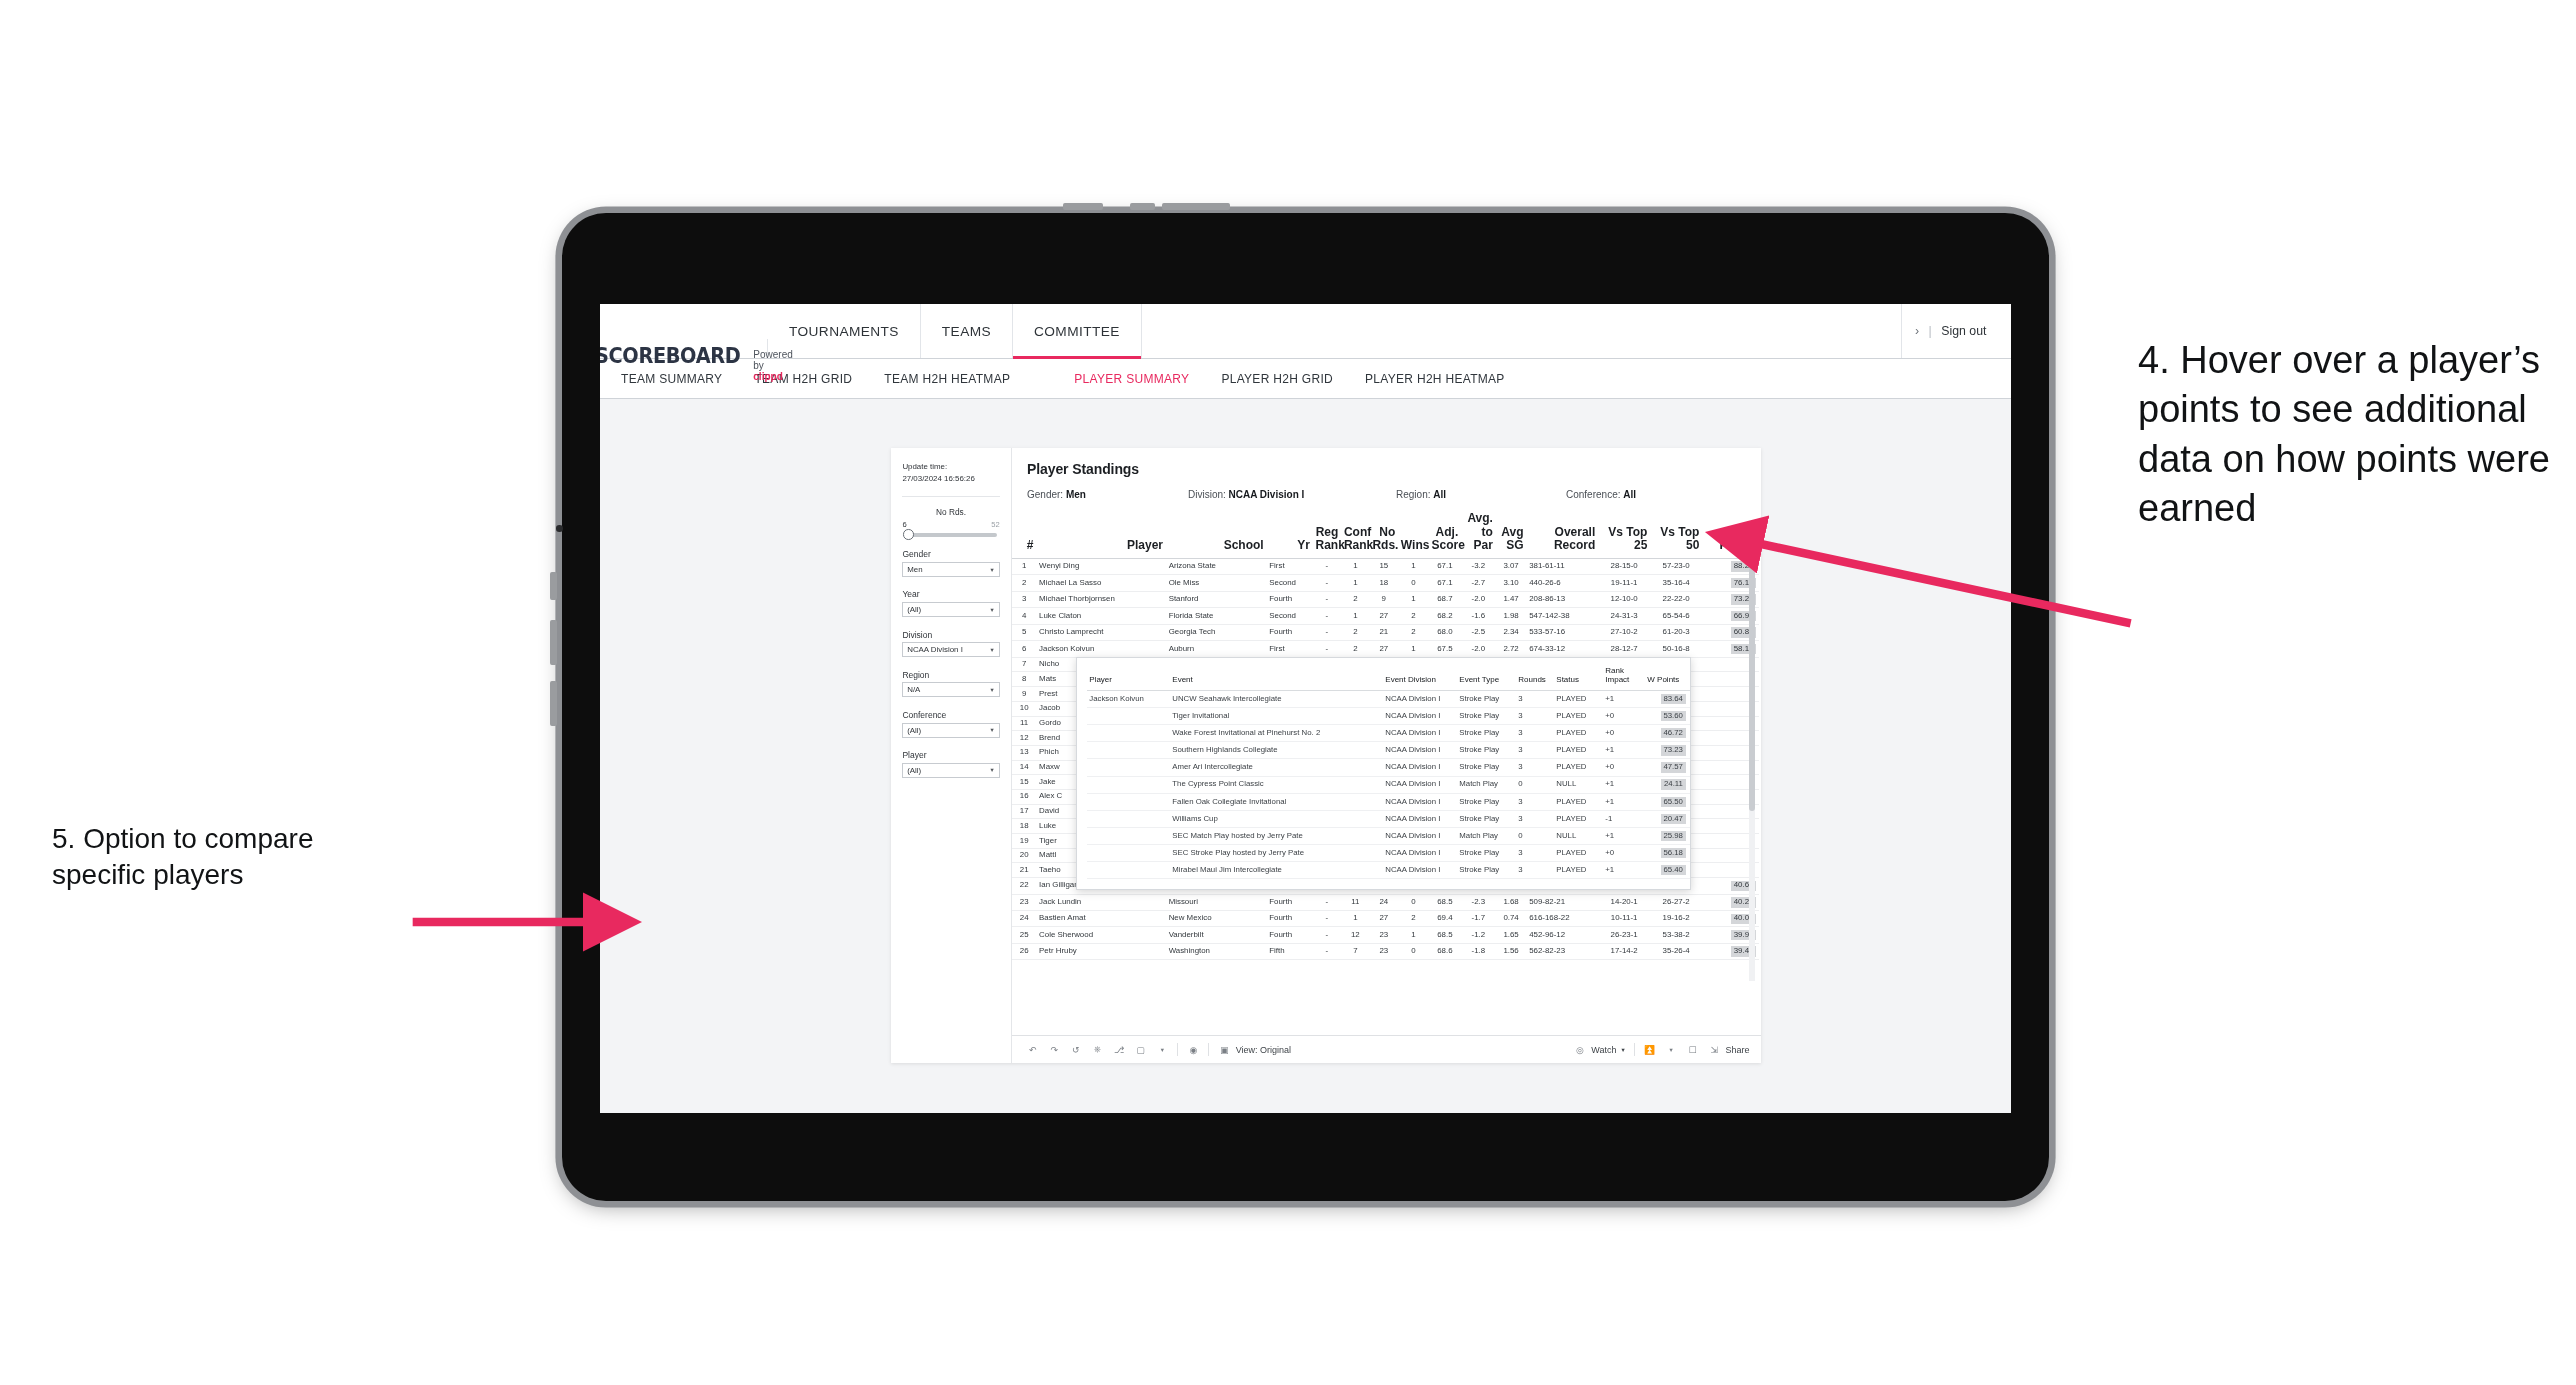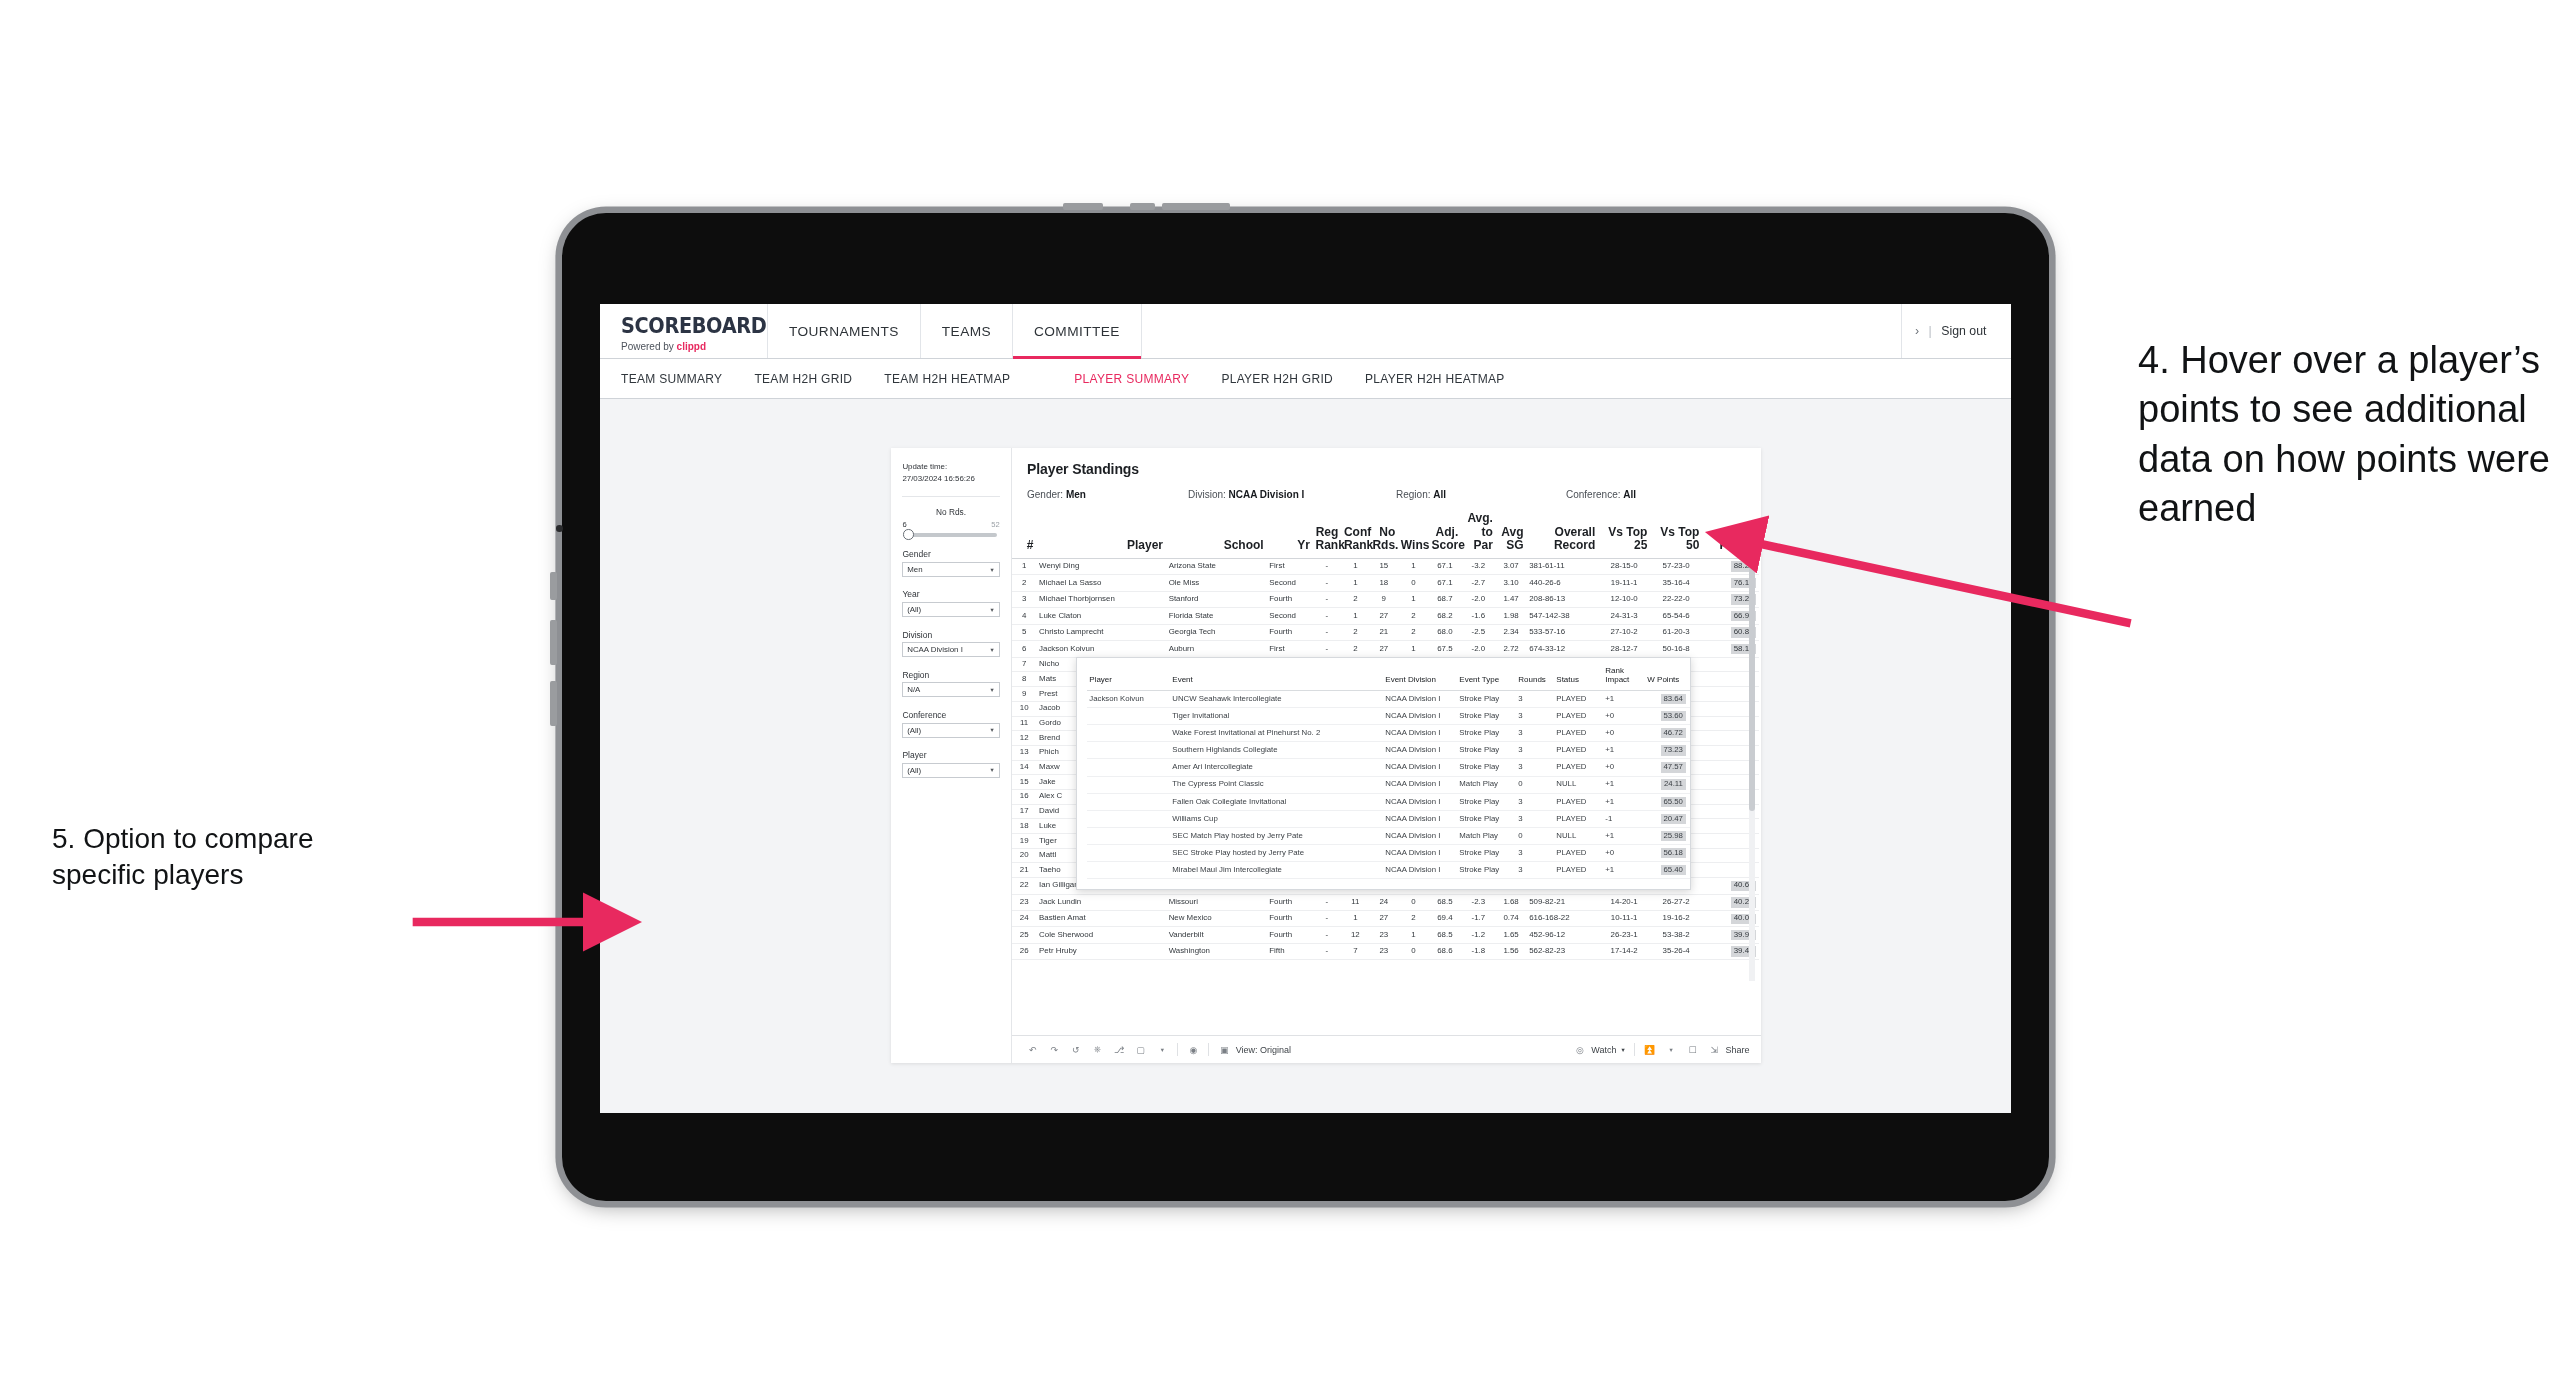--- a/index.html
+++ b/index.html
@@ -42,21 +42,21 @@
 
   
   #appbar {
     position: relative; height: 55px; background: #ffffff;
     border-bottom: 0.9px solid #cfd3d8;
     display: flex; align-items: stretch;
   }
   #brand {
     width: 168px; padding: 6.6px 0 0 21px;
     border-right: 0.9px solid #e2e5e9;
-    display:flex; flex-direction: column; justify-content: center;
+    display:flex; flex-direction: row; justify-content: center; margin-top: 35px;
   }
   #brand .logo {
     font-family: "DejaVu Sans", sans-serif;
     font-weight: 700; font-size: 21px; letter-spacing: -0.4px;
     color: #2c3444; line-height: 1;
     transform: scaleX(0.92); transform-origin: left center;
   }
   #brand .sub { font-size: 10px; color: #4d535c; margin-top: 3.8px; }
   #brand .sub .pink { color: #e8295f; font-weight: 700; }
 

